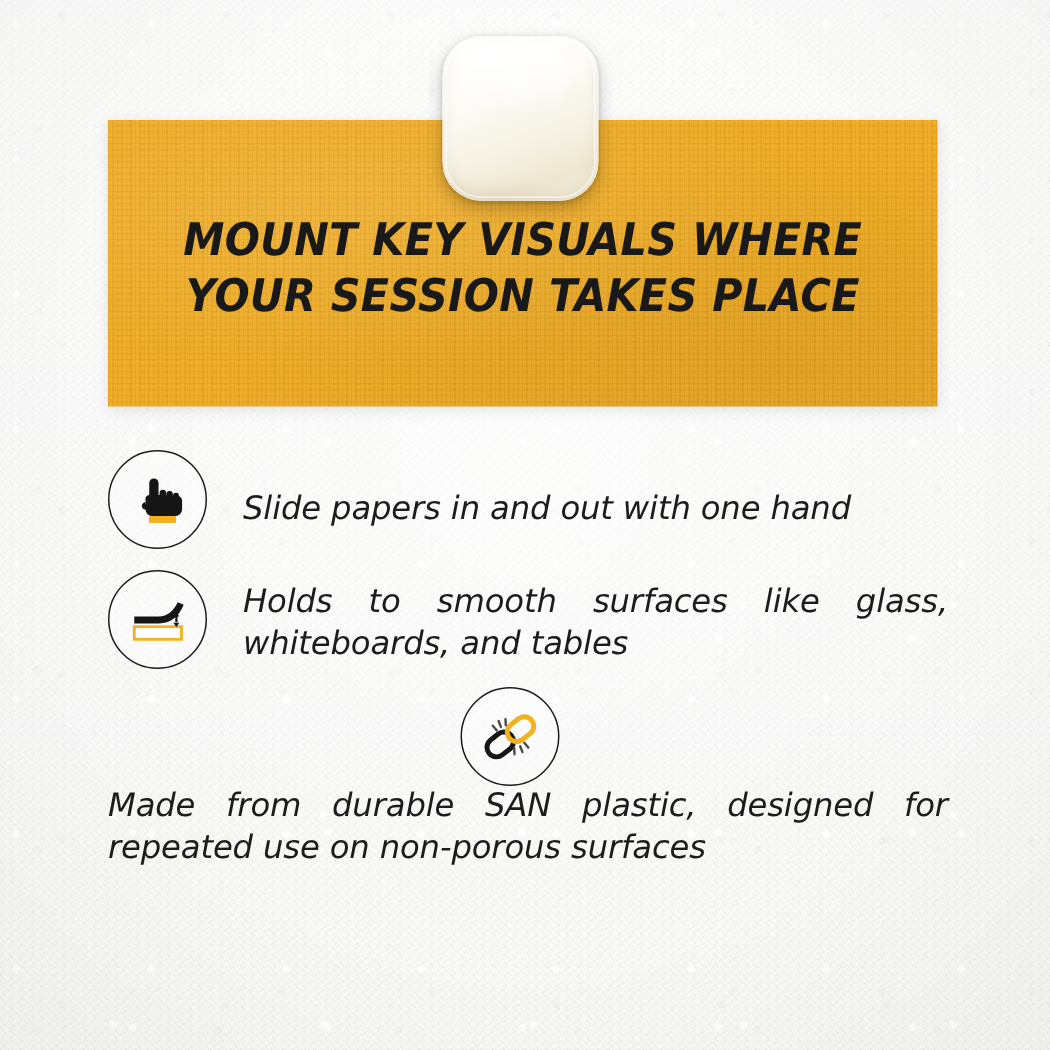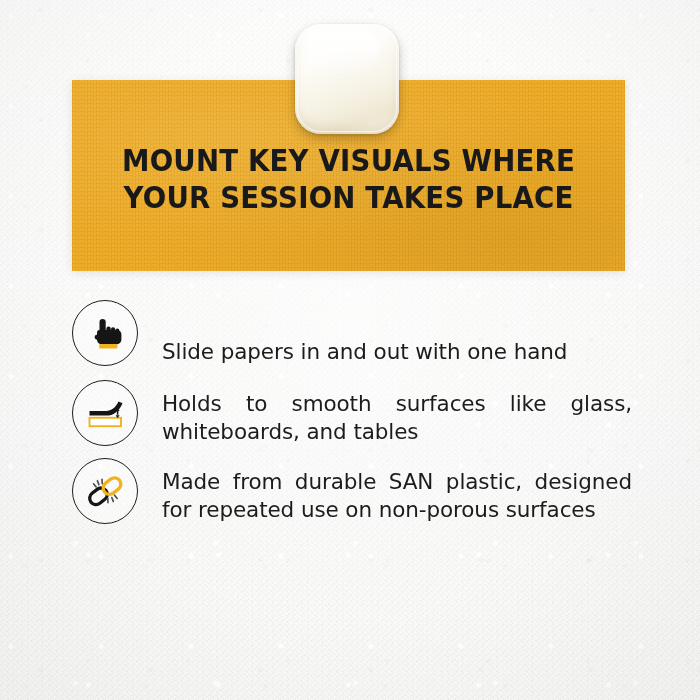--- a/index.html
+++ b/index.html
@@ -14,20 +14,21 @@
     font-family: "DejaVu Sans", sans-serif;
     background: #f6f6f6;
   }
 
   .canvas {
     position: relative;
     width: 700px;
     height: 700px;
     background-color: #f5f5f4;
     overflow: hidden;
+    font-style: italic;
   }
 
   
   .paper-texture {
     position: absolute;
     inset: 0;
     background-color: #f5f5f3;
     background-image:
       radial-gradient(circle at 12% 18%, rgba(255,255,255,0.95) 0 2px, rgba(0,0,0,0) 3px),
       radial-gradient(circle at 37% 9%,  rgba(0,0,0,0.018) 0 2px, rgba(0,0,0,0) 3px),
@@ -117,21 +118,21 @@
   
   .features {
     position: absolute;
     left: 72px;
     top: 300px;
     width: 560px;
   }
   .feature-row {
     position: relative;
     display: flex;
-    align-items: flex-end;
+    align-items: center;
     margin-bottom: 13px;
   }
   .icon-badge {
     flex: 0 0 auto;
     width: 64px;
     height: 64px;
     border-radius: 50%;
     border: 1.6px solid #1d1d1d;
     background: rgba(255,255,255,0.35);
     display: flex;
@@ -154,21 +155,21 @@
     text-align: justify;
     text-align-last: left;
   }
   .r1 .feature-text { padding-top: 13px; }
   .r2 .feature-text { padding-top: 6px; }
   .r3 .feature-text { padding-top: 0px; }
   .r4 .feature-text { padding-top: 6px; }
 
   .r1 { margin-bottom: 14px; }
   .r2 { margin-bottom: 12px; }
-  .r3 { margin-bottom: 12px; }
+  .r3 { margin-bottom: 12px; flex-direction: column; }
 </style>
 </head>
 <body>
 
 <div class="canvas">
 
   <div class="paper-texture"></div>
   <div class="vignette"></div>
 
   <div class="banner">

